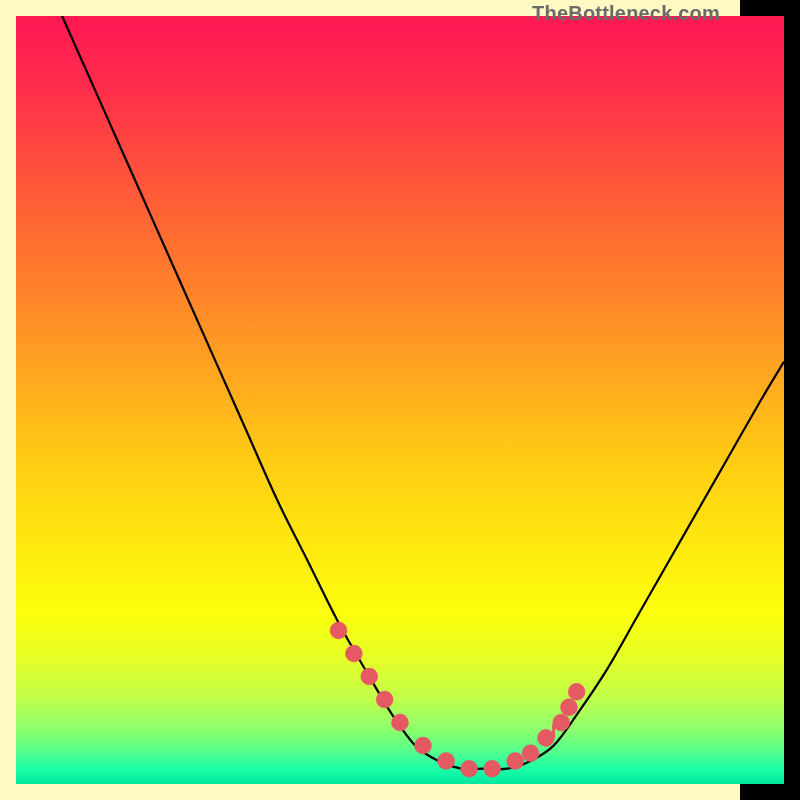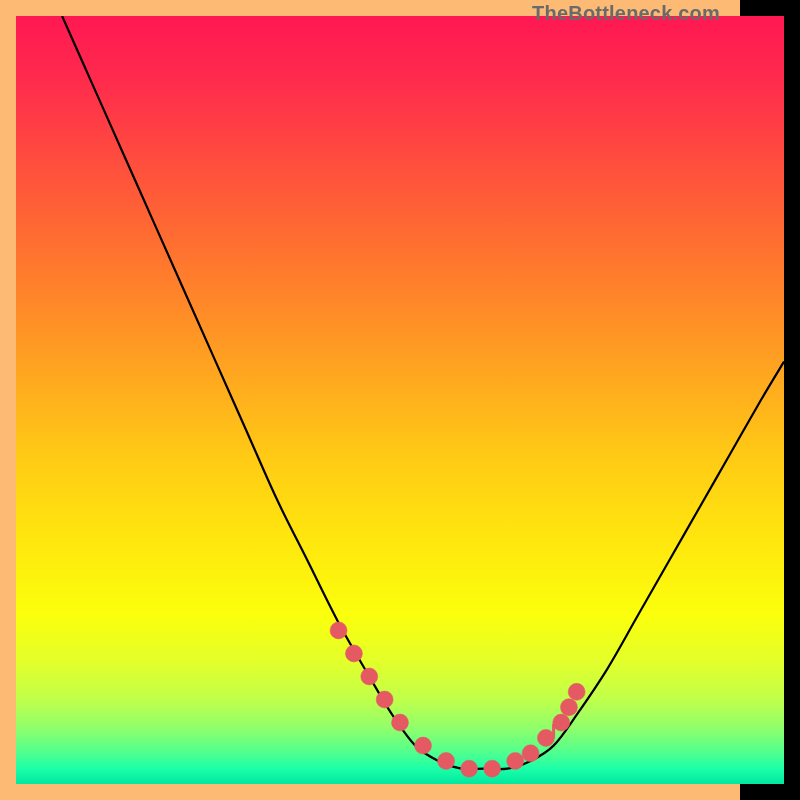--- a/index.html
+++ b/index.html
@@ -7,21 +7,21 @@
     padding: 0;
     width: 800px;
     height: 800px;
     background: #000;
     overflow: hidden;
   }
   .container {
     position: relative;
     width: 740px;
     height: 800px;
-    background: #fdba74;
+    background: #fef9c3;
   }
   .plot-area {
     position: absolute;
     left: 16px;
     top: 16px;
     width: 768px;
     height: 768px;
     background: linear-gradient(to bottom,
       #ff1852 0%,
       #ff2a4d 8%,

